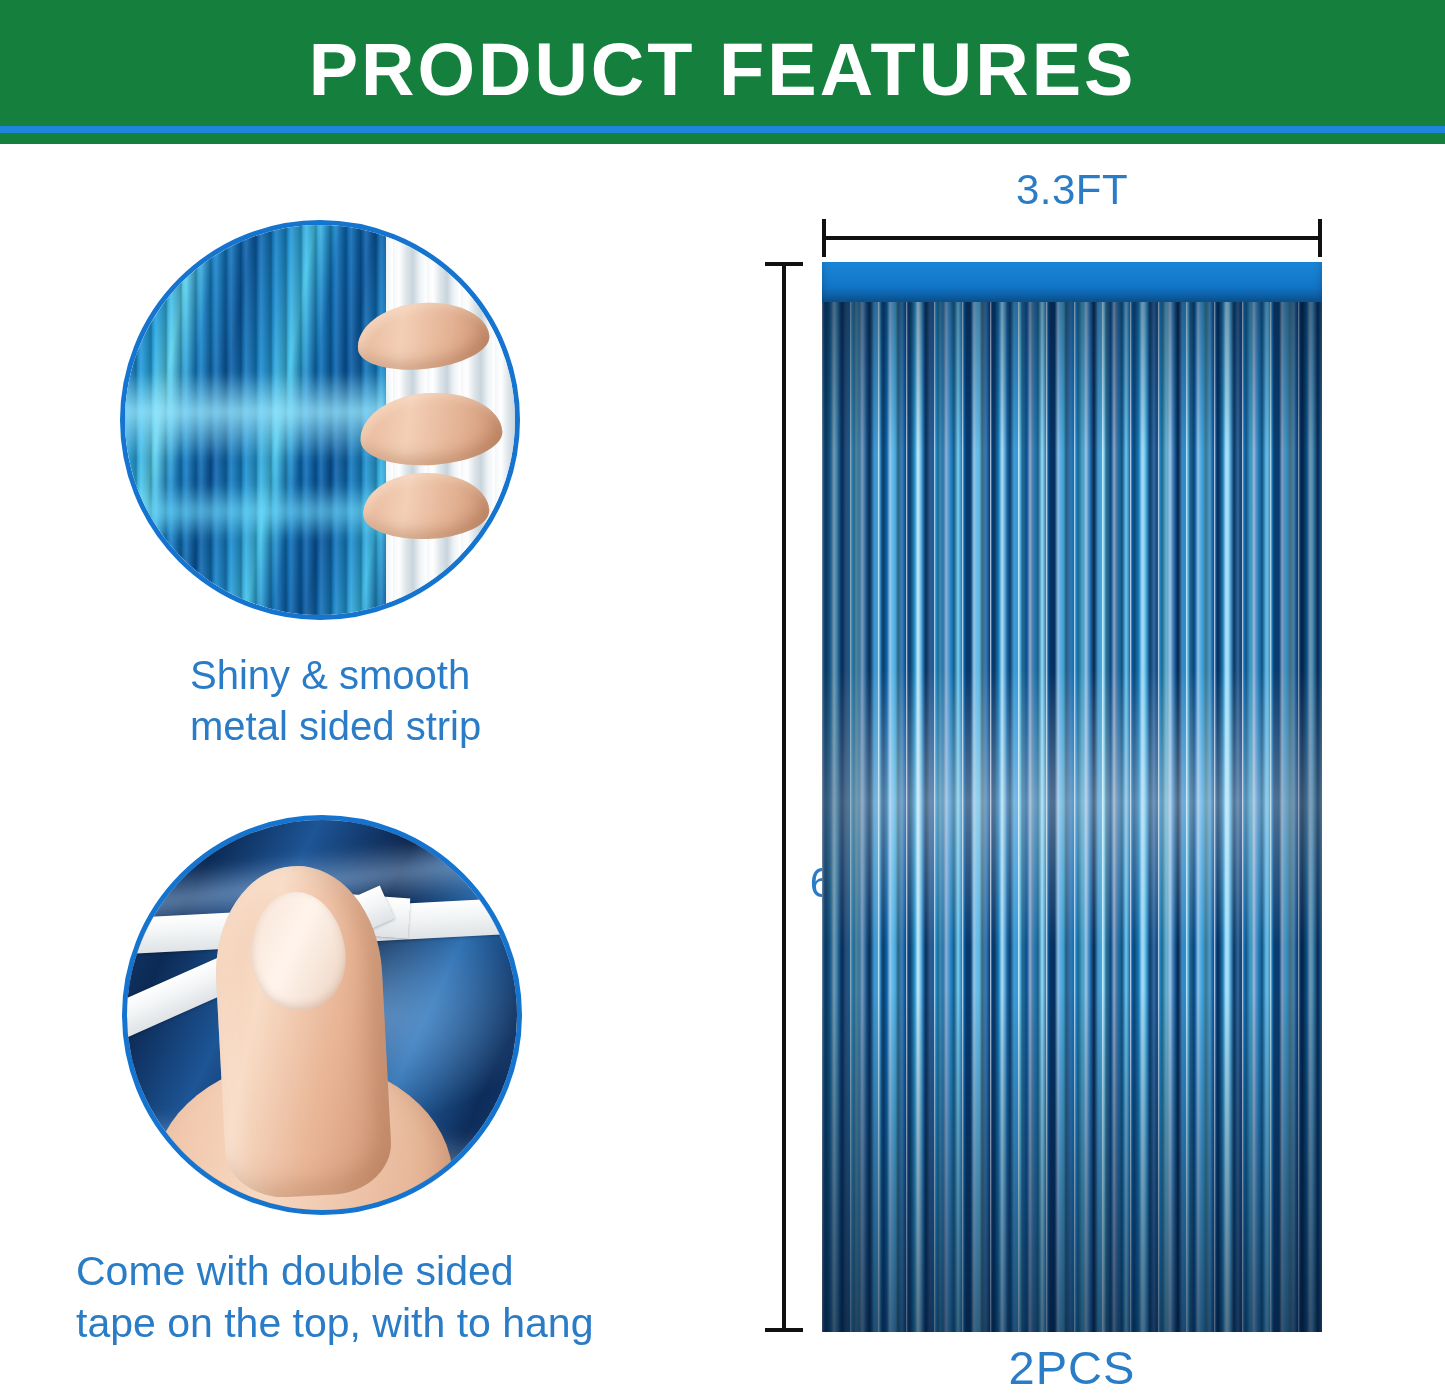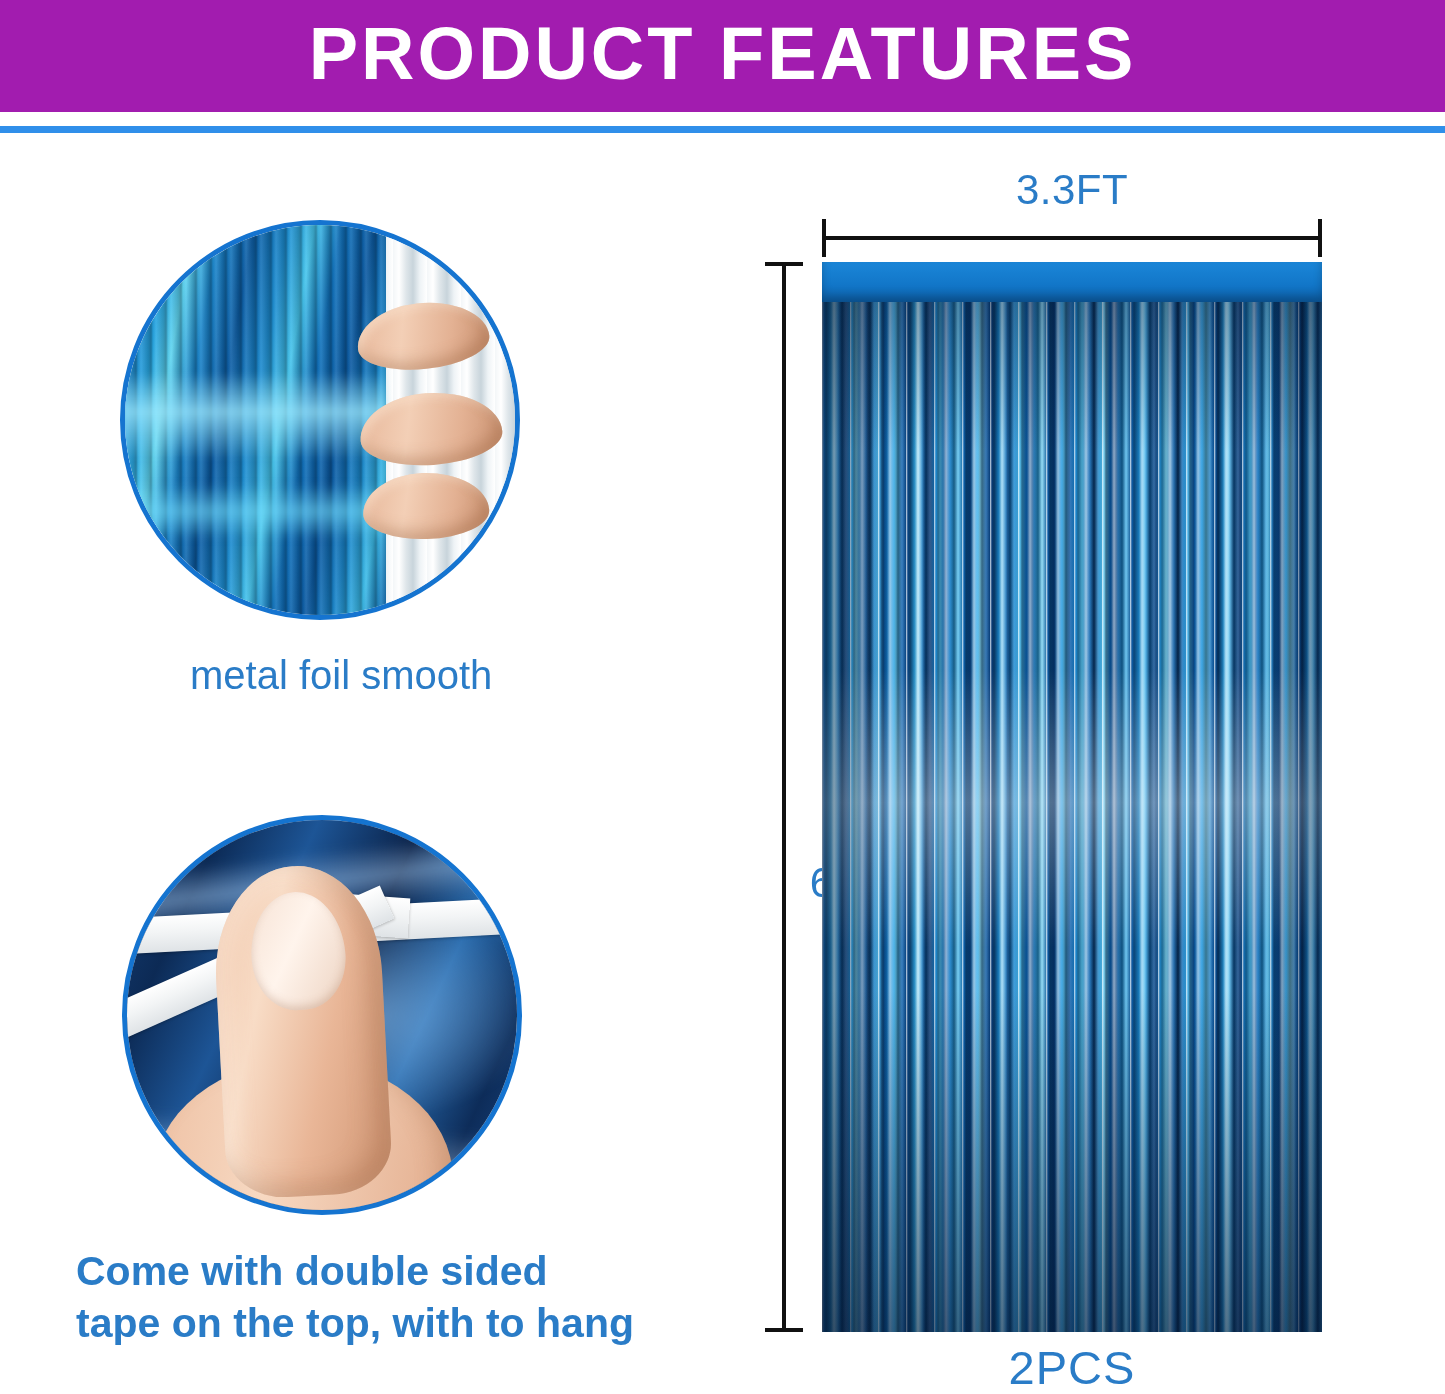--- a/index.html
+++ b/index.html
@@ -15,22 +15,22 @@
     font-family: "Liberation Sans", sans-serif;
     -webkit-font-smoothing: antialiased;
   }
 
   
   #header-banner {
     position: absolute;
     left: 0;
     top: 0;
     width: 1445px;
-    height: 112px;
-    background: #a21caf;
+    height: 144px;
+    background: #15803d;
     display: flex;
     align-items: center;
     justify-content: center;
   }
   #header-banner-underline {
     position: absolute;
     left: 0;
     top: 126px;
     width: 1445px;
     height: 7px;
@@ -57,21 +57,21 @@
     width: 690px;
     height: 1244px;
   }
 
   .feature-block {
     position: absolute;
     left: 0;
     width: 690px;
   }
   #feature-block-1 { top: 70px; }
-  #feature-block-2 { top: 665px; font-weight: bold; }
+  #feature-block-2 { top: 665px; }
 
   .feature-photo {
     position: relative;
     width: 390px;
     height: 390px;
     border-radius: 50%;
     border: 5px solid #1574D0;
     overflow: hidden;
     background: #e8eef2;
   }
@@ -381,21 +381,22 @@
         <div id="photo1-foil">
           <div id="photo1-foil-shine"></div>
           <div id="photo1-foil-shine2"></div>
         </div>
         <div class="finger" id="photo1-finger-1"></div>
         <div class="finger" id="photo1-finger-2"></div>
         <div class="finger" id="photo1-finger-3"></div>
       </div>
     </div>
     <div class="feature-caption" id="feature-caption-1">
-      <span class="caption-line">metal foil smooth</span>
+      <span class="caption-line">Shiny &amp; smooth</span>
+      <span class="caption-line">metal sided strip</span>
     </div>
   </div>
 
   <div class="feature-block" id="feature-block-2">
     <div class="feature-photo" id="feature-photo-2">
       <div class="photo-inner">
         <div id="photo2-bg"></div>
         <div id="photo2-sheen-a"></div>
         <div id="photo2-sheen-b"></div>
         <div id="photo2-sheen-c"></div>

